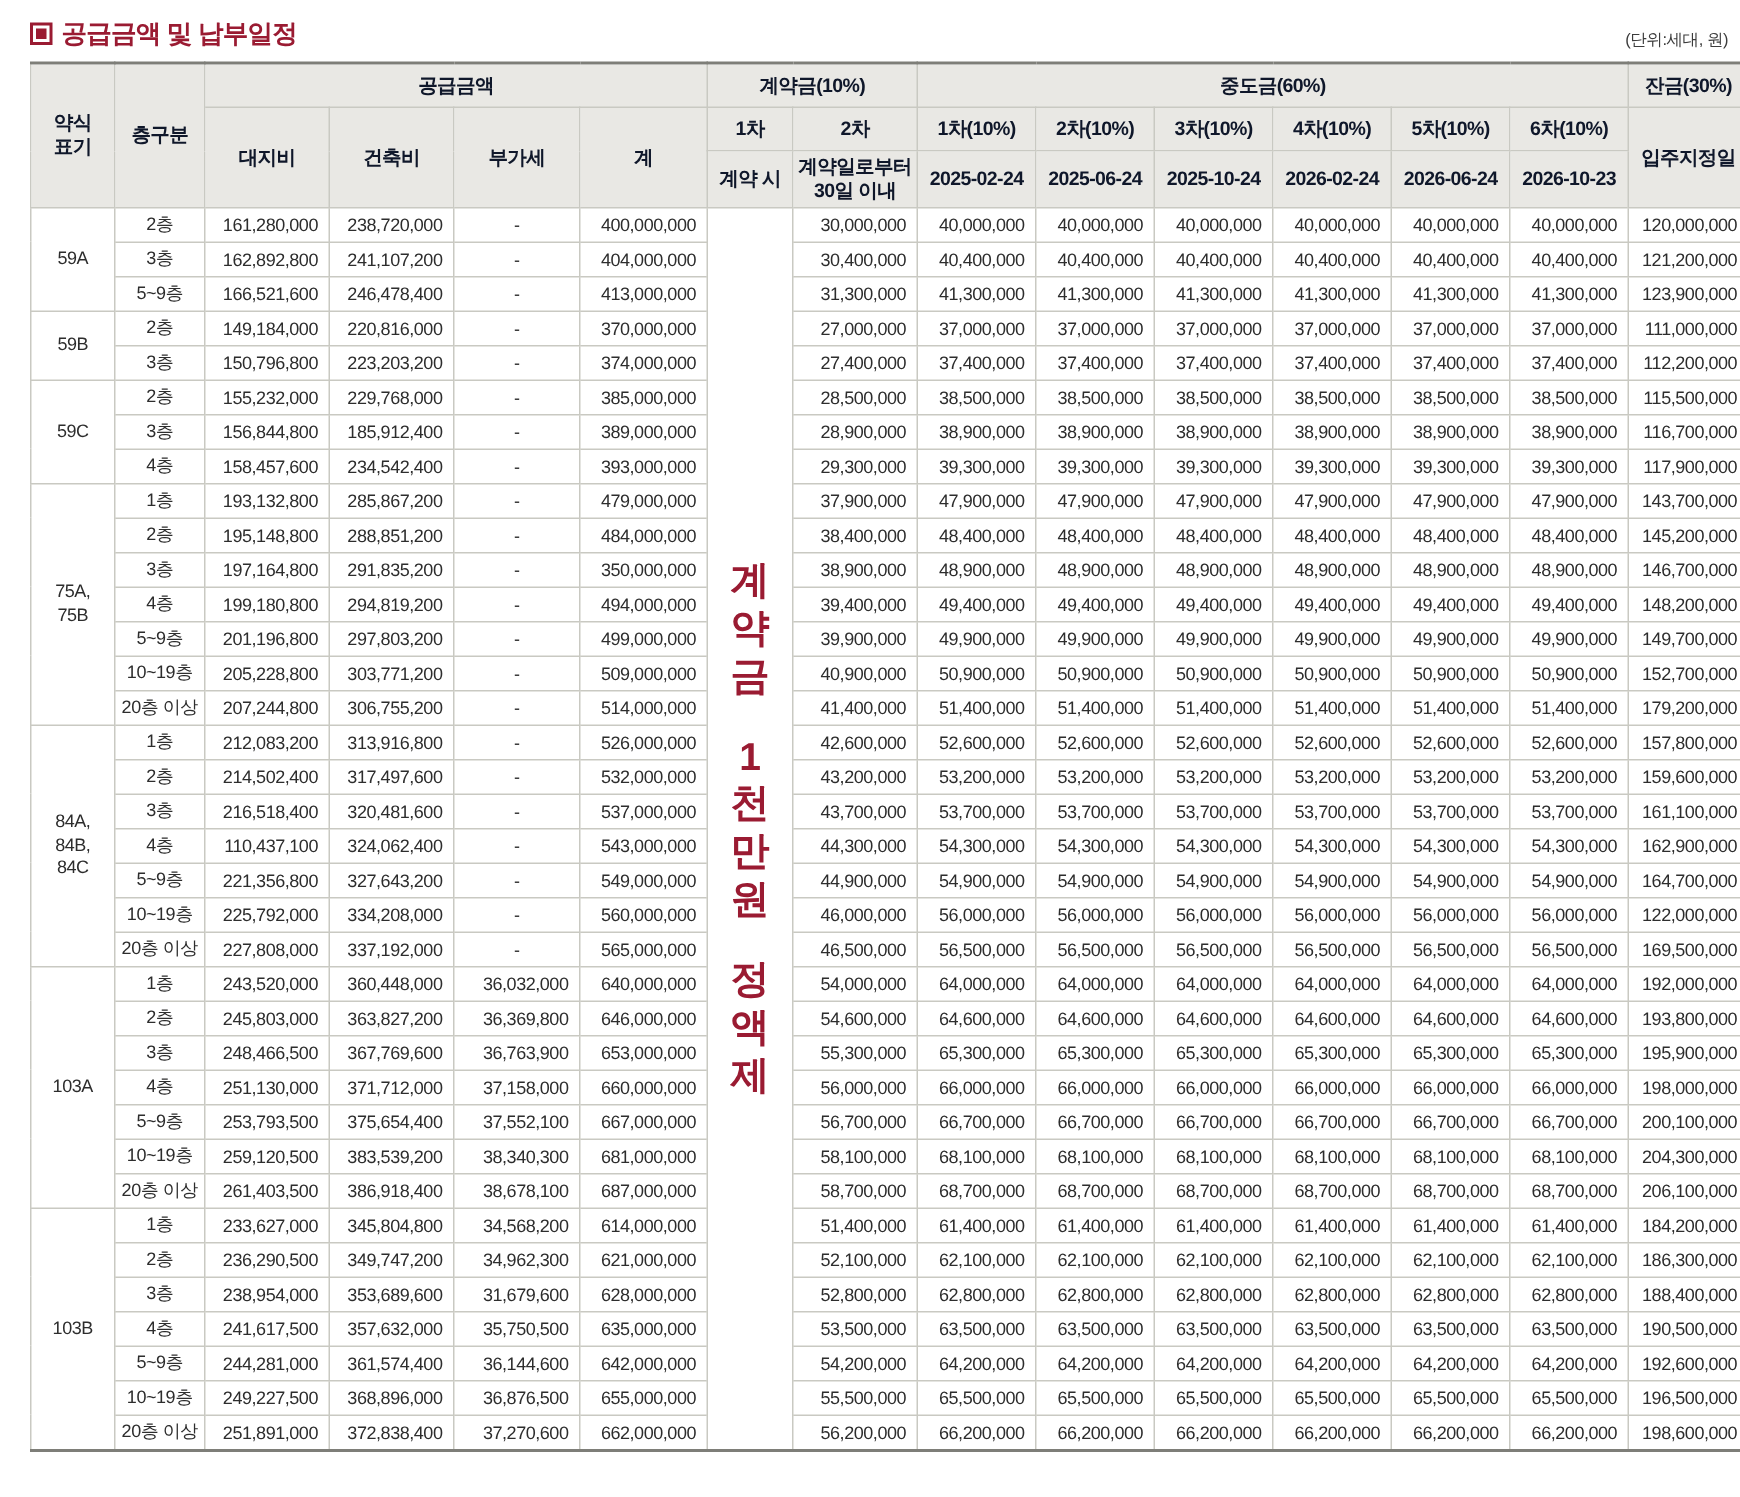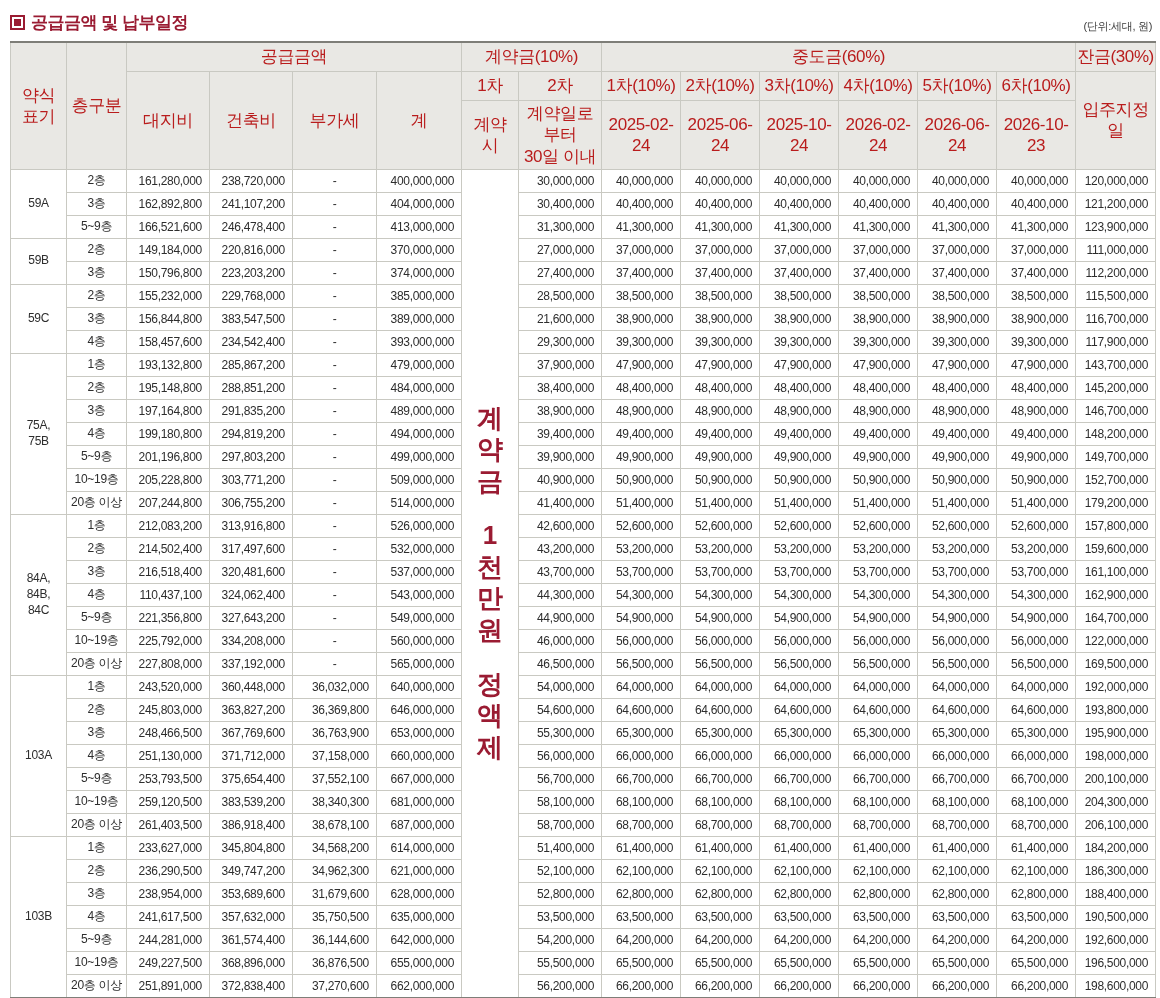--- a/index.html
+++ b/index.html
@@ -2,35 +2,35 @@
 <html><head>
 <meta charset="utf-8">
 <style>
   html,body { margin:0; padding:0; background:#ffffff; }
   body {
     width:1160px; height:998px;
     font-family:"Liberation Sans","DejaVu Sans",sans-serif;
     color:#2d2d2d;
     -webkit-font-smoothing:antialiased;
   }
-  .page { padding:8px 8px 0 10px; }
+  .page { padding:8px 8px 0 20px; }
 
   
   .title-row { display:flex; justify-content:space-between; align-items:flex-end; margin:2px 0 7px 0; height:24px; }
   .title { display:flex; align-items:center; gap:6px; color:#9a1b32; font-weight:bold; font-size:17px; letter-spacing:-0.5px; }
   .title-icon { width:11px; height:11px; border:2px solid #9a1b32; position:relative; flex:0 0 auto; }
   .title-icon::after { content:""; position:absolute; left:2px; top:2px; width:7px; height:7px; background:#9a1b32; }
   .unit-note { font-size:11px; color:#3c3c3c; letter-spacing:-0.3px;margin-top:16px; }
 
   
   table { border-collapse:collapse; table-layout:fixed; width:1144px;
           border-top:2px solid #7e7e78; border-bottom:2px solid #7e7e78; }
   th, td { border:1px solid #c9c9c2; overflow:hidden; }
   thead th {
-    background:#e9e8e4; font-weight:normal; font-size:17px; color:#b91c1c;
+    background:#e9e8e4; font-weight:bold; font-size:13px; color:#0f172a;
     text-align:center; padding:2px 1px; line-height:1.25; letter-spacing:-0.4px;
     white-space:pre-line;
   }
   thead tr.h1 th { height:24px; }
   thead tr.h2 th { height:24px; }
   thead tr.h3 th { height:32px; }
 
   tbody td {
     height:22px; font-size:12px; letter-spacing:-0.3px;
     text-align:right; padding:0 7px 0 0; white-space:nowrap; background:#fff;
@@ -222,24 +222,24 @@
           <td>38,500,000</td>
           <td>38,500,000</td>
           <td>38,500,000</td>
           <td>38,500,000</td>
           <td>38,500,000</td>
           <td>115,500,000</td>
         </tr>
         <tr>
           <td class="center">3층</td>
           <td>156,844,800</td>
-          <td>383,547,500</td>
+          <td>185,912,400</td>
           <td class="center">-</td>
           <td>389,000,000</td>
-          <td>21,600,000</td>
+          <td>28,900,000</td>
           <td>38,900,000</td>
           <td>38,900,000</td>
           <td>38,900,000</td>
           <td>38,900,000</td>
           <td>38,900,000</td>
           <td>38,900,000</td>
           <td>116,700,000</td>
         </tr>
         <tr>
           <td class="center">4층</td>
@@ -286,21 +286,21 @@
           <td>48,400,000</td>
           <td>48,400,000</td>
           <td>48,400,000</td>
           <td>145,200,000</td>
         </tr>
         <tr>
           <td class="center">3층</td>
           <td>197,164,800</td>
           <td>291,835,200</td>
           <td class="center">-</td>
-          <td>489,000,000</td>
+          <td>350,000,000</td>
           <td>38,900,000</td>
           <td>48,900,000</td>
           <td>48,900,000</td>
           <td>48,900,000</td>
           <td>48,900,000</td>
           <td>48,900,000</td>
           <td>48,900,000</td>
           <td>146,700,000</td>
         </tr>
         <tr>

